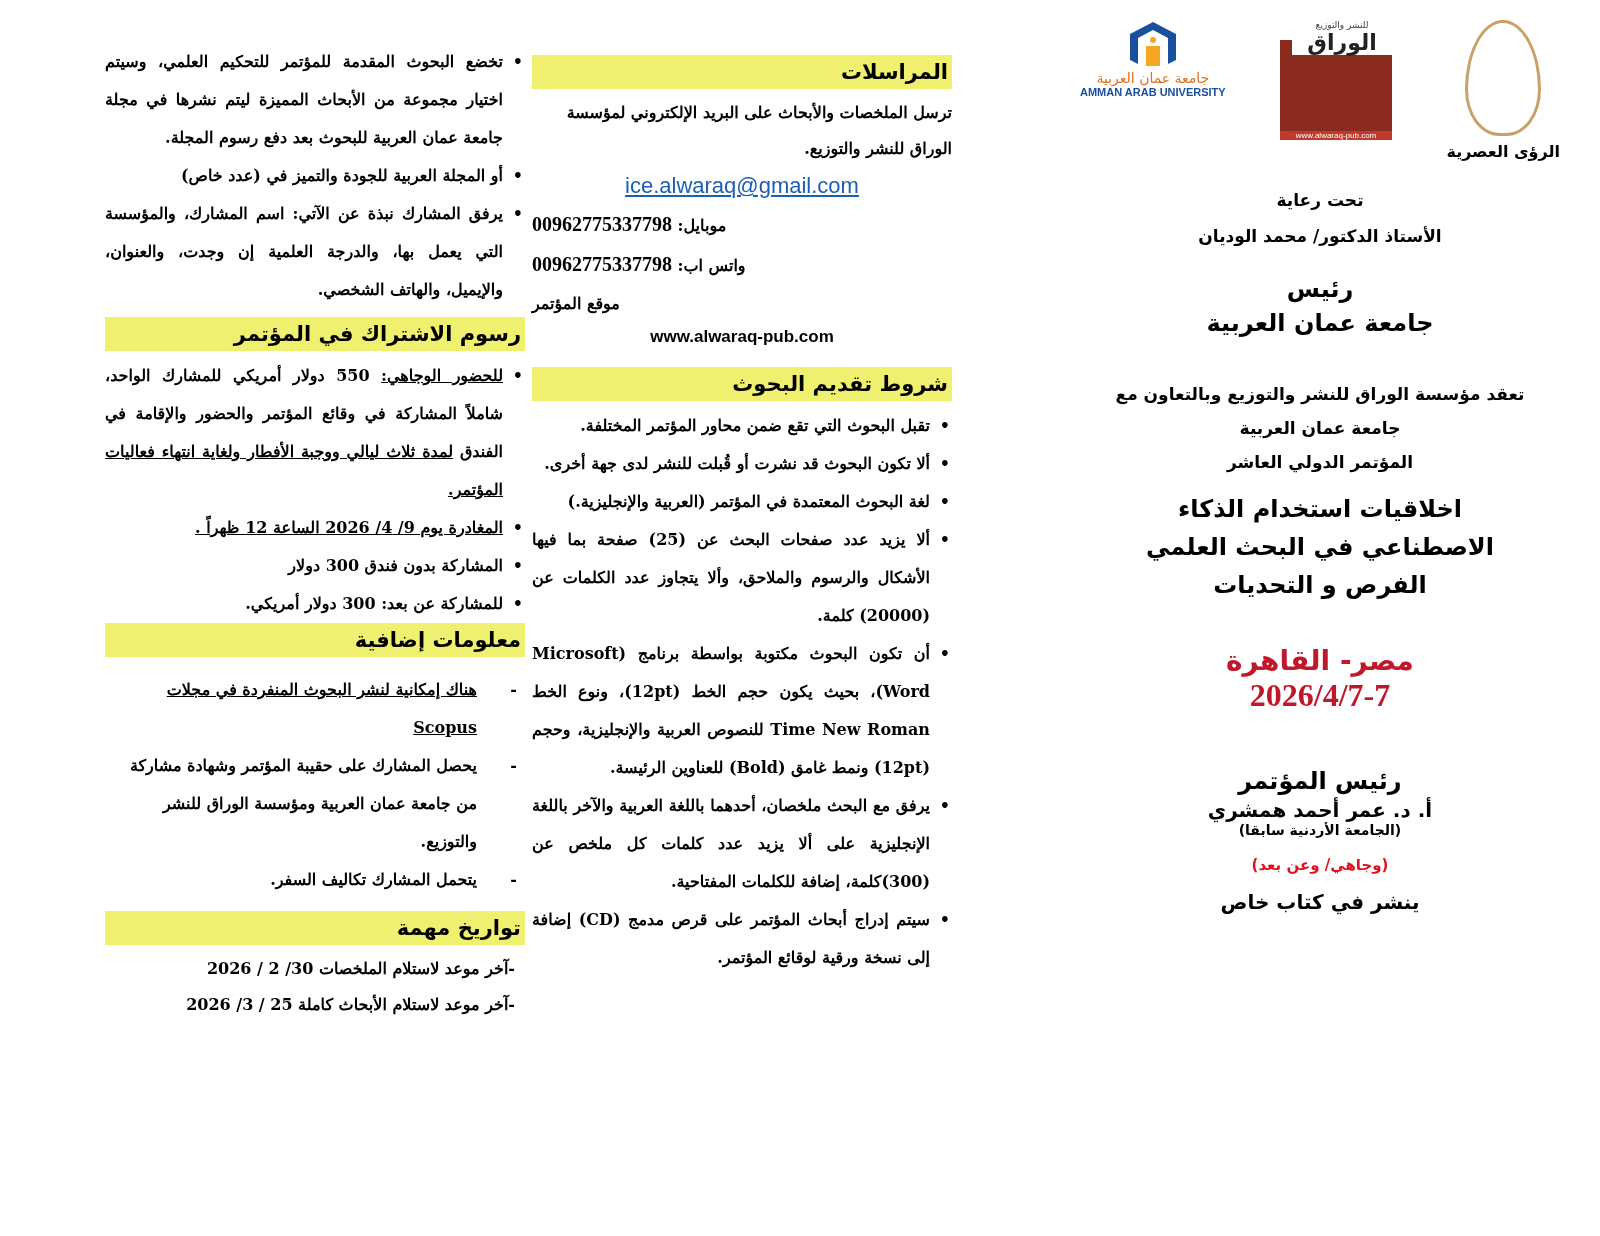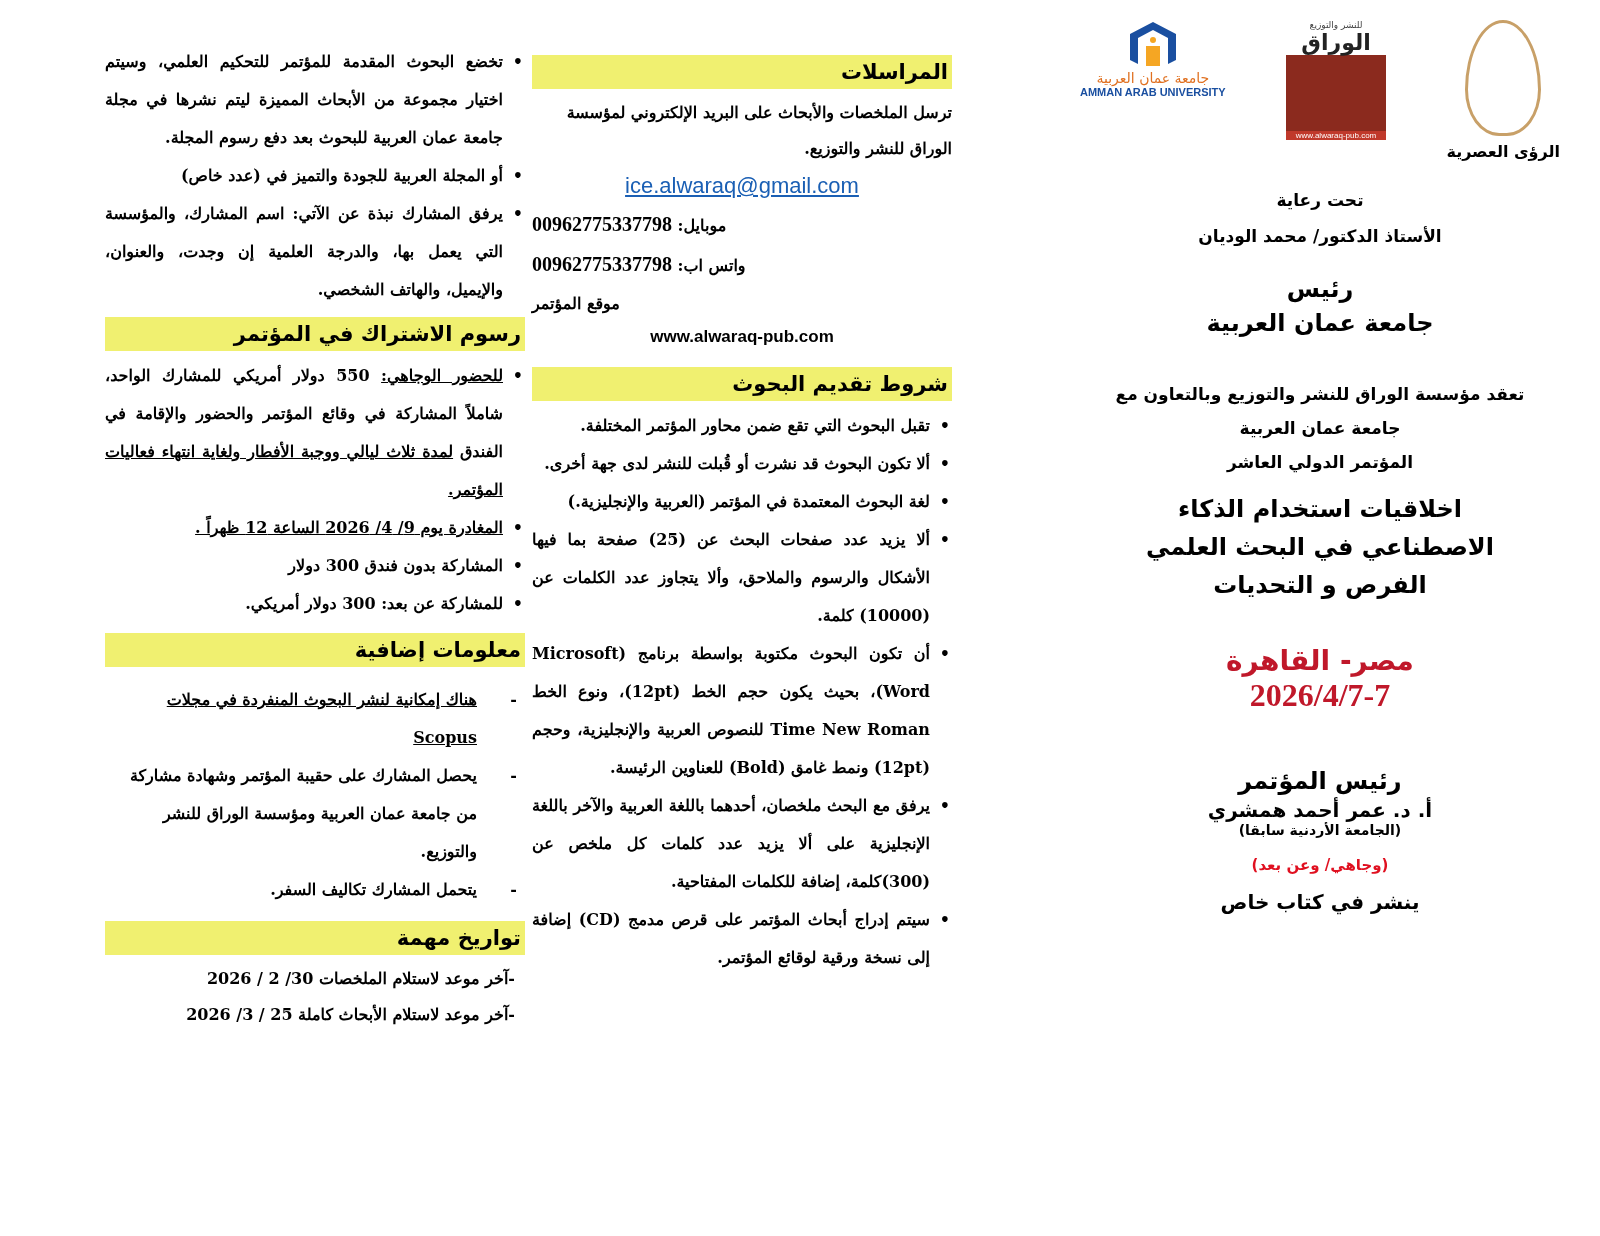--- a/index.html
+++ b/index.html
@@ -27,21 +27,21 @@
   .email { color: #1a5fb4; text-decoration: underline; font-family: "Liberation Sans", sans-serif; font-size: 22px; text-align: center; display: block; margin: 6px 0; }
   .phone-row { font-weight: bold; font-size: 16px; line-height: 38px; text-align: left; }
   .phone-num { font-family: "Liberation Serif", serif; font-size: 20px; font-weight: bold; }
   .website { font-family: "Liberation Sans", sans-serif; font-weight: bold; font-size: 17px; text-align: center; margin: 4px 0 20px 0; direction: ltr; }
 
   .logos { display: flex; flex-direction: row-reverse; justify-content: space-between; align-items: flex-start; height: 150px; }
   .logo { display: flex; flex-direction: column; align-items: center; }
   .logo-aau svg { display: block; }
   .logo-aau .ar { color: #e07020; font-family: "DejaVu Sans", sans-serif; font-size: 14px; }
   .logo-aau .en { color: #1a4fa0; font-family: "Liberation Sans", sans-serif; font-weight: bold; font-size: 11px; direction: ltr; }
-  .logo-waraq { width: 100px; height: 100px; background: #8b2a1e; position: relative; margin-top: 20px; }
+  .logo-waraq { width: 112px; height: 100px; background: #8b2a1e; position: relative; margin-top: 20px; }
   .logo-waraq .top { position: absolute; top: -20px; right: 0; width: 100px; text-align: center; font-size: 22px; font-weight: bold; color: #222; font-family: "DejaVu Sans", sans-serif; background: #fff; }
   .logo-waraq .small { font-size: 9px; color: #444; font-weight: normal; }
   .logo-waraq .url { position: absolute; bottom: 0; left: 0; right: 0; background: #c0392b; color: #fff; font-size: 8px; text-align: center; direction: ltr; font-family: "Liberation Sans", sans-serif; }
   .logo-ruaa .glyph { width: 70px; height: 110px; border: 3px solid #c8a068; border-radius: 50% 50% 45% 45% / 60% 60% 40% 40%; }
   .logo-ruaa .name { font-family: "DejaVu Sans", sans-serif; font-weight: bold; font-size: 16px; margin-top: 6px; }
 
   .r-small { font-family: "DejaVu Sans", sans-serif; font-weight: bold; font-size: 17px; margin-top: 14px; }
   .r-medium { font-family: "DejaVu Sans", sans-serif; font-weight: bold; font-size: 20px; }
   .r-large { font-family: "DejaVu Sans", sans-serif; font-weight: bold; font-size: 24px; line-height: 34px; }
   .r-title { font-family: "DejaVu Sans", sans-serif; font-weight: bold; font-size: 24px; line-height: 38px; }
@@ -111,21 +111,21 @@
     <span class="phone-num">00962775337798</span>
   </div>
   <div class="phone-row">موقع المؤتمر</div>
   <div class="website">www.alwaraq-pub.com</div>
 
   <div class="heading-bar">شروط تقديم البحوث</div>
   <ul class="bullets">
     <li>تقبل البحوث التي تقع ضمن محاور المؤتمر المختلفة.</li>
     <li>ألا تكون البحوث قد نشرت أو قُبلت للنشر لدى جهة أخرى.</li>
     <li>لغة البحوث المعتمدة في المؤتمر (العربية والإنجليزية.)</li>
-    <li>ألا يزيد عدد صفحات البحث عن (25) صفحة بما فيها الأشكال والرسوم والملاحق، وألا يتجاوز عدد الكلمات عن (10000) كلمة.</li>
+    <li>ألا يزيد عدد صفحات البحث عن (25) صفحة بما فيها الأشكال والرسوم والملاحق، وألا يتجاوز عدد الكلمات عن (20000) كلمة.</li>
     <li>أن تكون البحوث مكتوبة بواسطة برنامج (Microsoft Word)، بحيث يكون حجم الخط (12pt)، ونوع الخط Time New Roman للنصوص العربية والإنجليزية، وحجم (12pt) ونمط غامق (Bold) للعناوين الرئيسة.</li>
     <li>يرفق مع البحث ملخصان، أحدهما باللغة العربية والآخر باللغة الإنجليزية على ألا يزيد عدد كلمات كل ملخص عن (300)كلمة، إضافة للكلمات المفتاحية.</li>
     <li>سيتم إدراج أبحاث المؤتمر على قرص مدمج (CD) إضافة إلى نسخة ورقية لوقائع المؤتمر.</li>
   </ul>
 </div>
 
 <div class="col" id="col-left">
   <ul class="bullets">
     <li>تخضع البحوث المقدمة للمؤتمر للتحكيم العلمي، وسيتم اختيار مجموعة من الأبحاث المميزة ليتم نشرها في مجلة جامعة عمان العربية للبحوث بعد دفع رسوم المجلة.</li>
     <li>أو المجلة العربية للجودة والتميز في (عدد خاص)</li>
@@ -137,21 +137,21 @@
     <li>
       <span class="underline">للحضور الوجاهي:</span>
       <span>550 دولار أمريكي للمشارك الواحد، شاملاً المشاركة في وقائع المؤتمر والحضور والإقامة في الفندق</span>
       <span class="underline">لمدة ثلاث ليالي ووجبة الأفطار ولغاية انتهاء فعاليات المؤتمر.</span>
     </li>
     <li class="underline">المغادرة يوم 9/ 4/ 2026 الساعة 12 ظهراً .</li>
     <li>المشاركة بدون فندق 300 دولار</li>
     <li>للمشاركة عن بعد: 300 دولار أمريكي.</li>
   </ul>
 
-  <div class="heading-bar" style="margin-top:10px">معلومات إضافية</div>
+  <div class="heading-bar" style="">معلومات إضافية</div>
   <ul class="dashes" style="margin-top:14px">
     <li class="underline">هناك إمكانية لنشر البحوث المنفردة في مجلات Scopus</li>
     <li>يحصل المشارك على حقيبة المؤتمر وشهادة مشاركة من جامعة عمان العربية ومؤسسة الوراق للنشر والتوزيع.</li>
     <li>يتحمل المشارك تكاليف السفر.</li>
   </ul>
 
   <div class="heading-bar" style="margin-top:12px">تواريخ مهمة</div>
   <div class="body-text" style="padding-right:10px">-آخر موعد لاستلام الملخصات 30/ 2 / 2026</div>
   <div class="body-text" style="padding-right:10px">-آخر موعد لاستلام الأبحاث كاملة 25 / 3/ 2026</div>
 </div>

